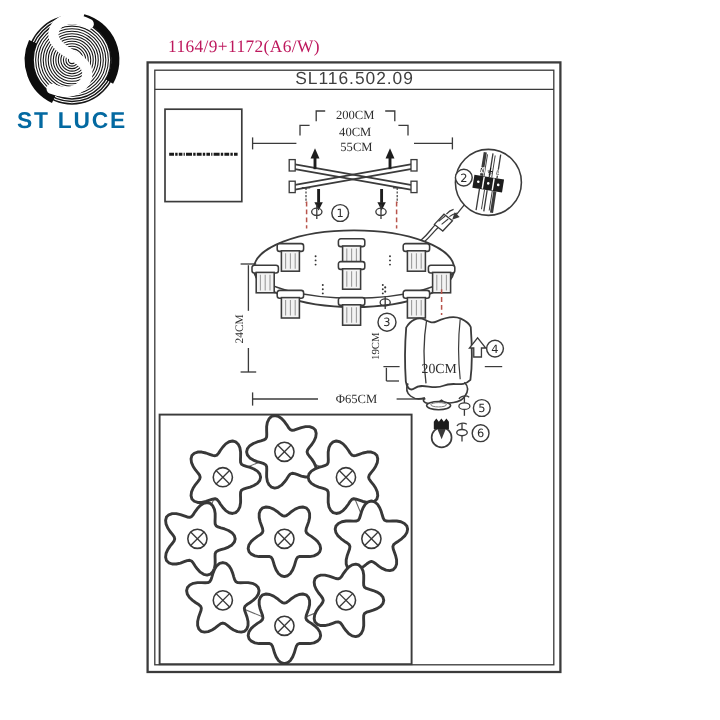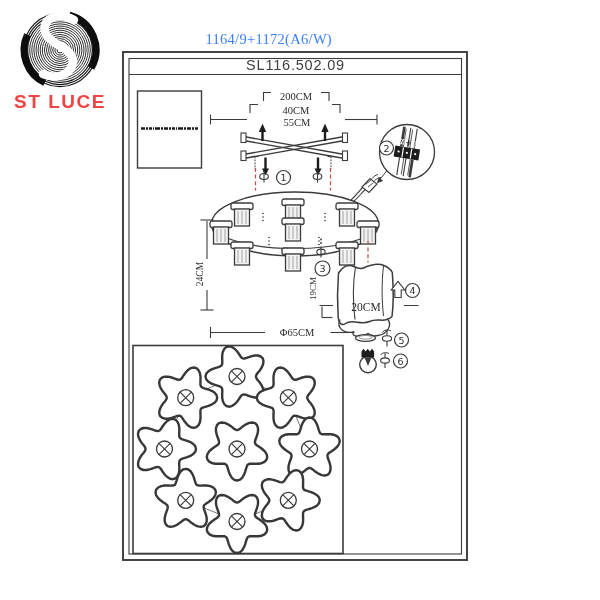--- a/index.html
+++ b/index.html
@@ -1,22 +1,22 @@
 <!DOCTYPE html>
 <html><head>
 <meta charset="utf-8">
 <style>
   html,body{margin:0;padding:0;background:#ffffff;}
   #page{position:relative;width:600px;height:600px;background:#ffffff;overflow:hidden;
         font-family:"Liberation Sans",sans-serif;}
   #brand-text{position:absolute;left:10px;top:91px;width:100px;text-align:center;
       font-family:"Liberation Sans",sans-serif;font-size:19px;font-weight:700;
-      letter-spacing:1.5px;color:#ef4444;}
-  #model-title{position:absolute;left:140px;top:31px;width:192px;text-align:right;
-      font-family:"Liberation Serif",serif;font-size:14.5px;color:#3b82f6;letter-spacing:.3px;}
+      letter-spacing:1.5px;color:#0369a1;}
+  #model-title{position:absolute;left:140px;top:31px;width:192px;text-align:left;
+      font-family:"Liberation Serif",serif;font-size:14.5px;color:#be185d;letter-spacing:.3px;}
   svg text{user-select:none;}
   .ink{stroke:#3b3b3b;fill:none;}
   .thin{stroke-width:1.1;}
   .med{stroke-width:1.4;}
   .whitefill{fill:#ffffff;}
   .dimtxt{font-family:"Liberation Serif",serif;font-size:10.5px;fill:#2d2d2d;text-anchor:middle;}
   .dimbig{font-family:"Liberation Serif",serif;font-size:11.5px;fill:#2d2d2d;text-anchor:middle;}
   .sku{font-family:"Liberation Sans",sans-serif;font-size:14.5px;letter-spacing:.8px;
        fill:#3f3f3f;text-anchor:middle;}
   .badge{fill:#ffffff;stroke:#3b3b3b;stroke-width:1.2;}

